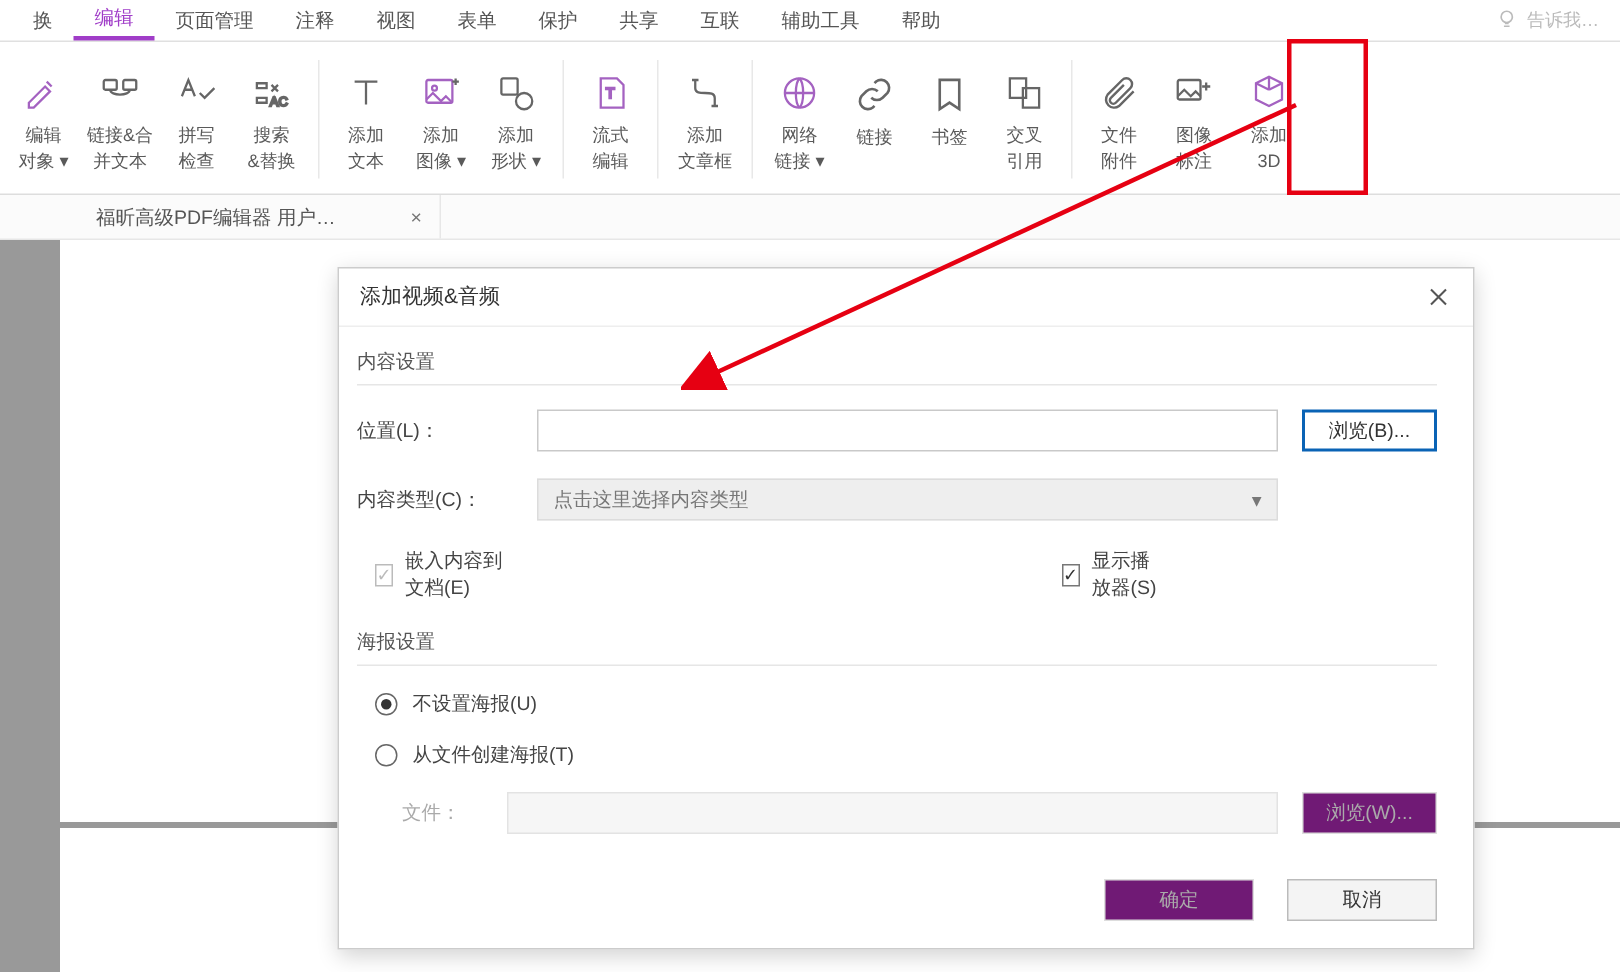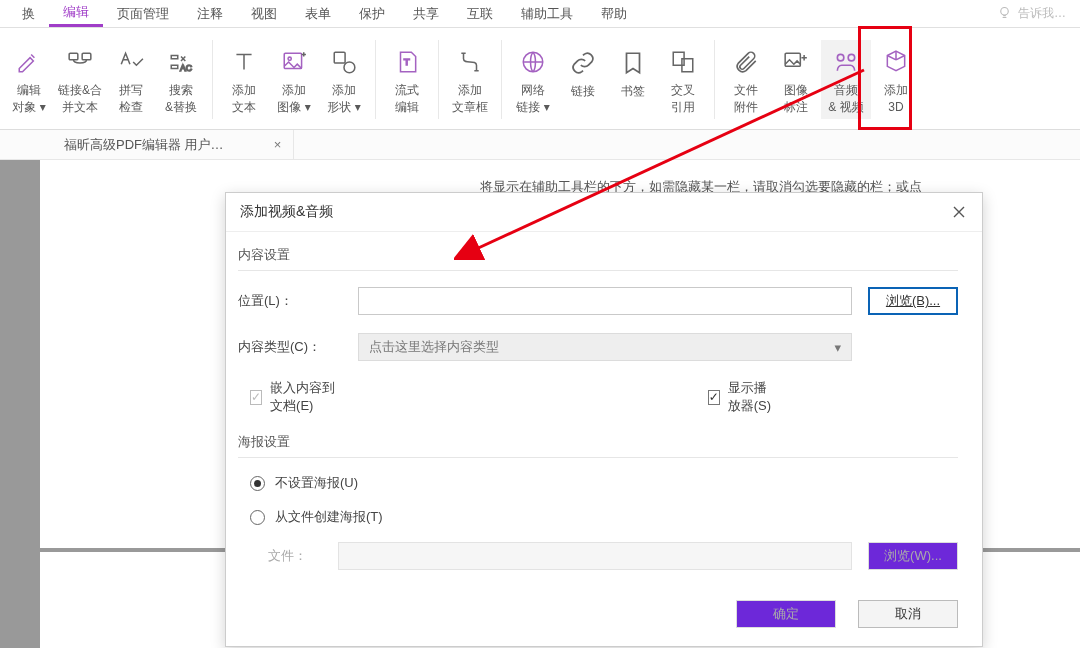--- a/index.html
+++ b/index.html
@@ -141,21 +141,21 @@
     }
     .page2-bg {
       position: absolute;
       left: 40px; top: 388px; right: 0; height: 300px;
       background: #fff;
       border-top: 4px solid #999;
     }
     .dialog {
       position: absolute;
       left: 225px;
-      top: 192px;
+      top: 178px;
       width: 758px;
       background: #ffffff;
       border: 1px solid #ccc;
       box-shadow: 0 4px 14px rgba(0,0,0,.18);
       z-index: 30;
     }
     .dlg-title {
       display: flex;
       align-items: center;
       justify-content: space-between;
@@ -217,25 +217,24 @@
       display: inline-flex;
       align-items: center;
       justify-content: center;
       color: #333;
       font-size: 13px;
       cursor: pointer;
     }
     .btn.primary-focus {
       border: 2px solid #0a63b5;
       background: #fff;
-      text-decoration: underline;
     }
     .btn.disabled {
       color: #aaa;
-      background: #6d28d9;
+      background: #701a75;
       border-color: #ddd;
       cursor: default;
     }
     .check-row {
       display: flex;
       align-items: center;
       gap: 8px;
       margin-right: 180px;
       color: #444;
       font-size: 13px;
@@ -464,31 +463,20 @@
     <div class="tool-btn">
       <span class="ico">
           <svg width="26" height="26" viewBox="0 0 24 24" fill="none" stroke="#666" stroke-width="1.4">
             <rect x="2" y="4" width="14" height="12" rx="1"></rect>
             <path d="M2 14l4-4 4 4 3-3 3 3"></path>
             <path d="M17 8h5M19.5 5.5v5"></path>
           </svg>
         </span>
       <span class="lbl">图像
 标注</span>
-    </div>
-    <div class="tool-btn" style="background:#f2f2f2">
-      <span class="ico">
-          <svg width="26" height="26" viewBox="0 0 24 24" fill="none" stroke="#a462c1" stroke-width="1.5">
-            <circle cx="7" cy="8" r="3"></circle>
-            <circle cx="17" cy="8" r="3"></circle>
-            <path d="M4 20c0-3 2-5 4-5h8c2 0 4 2 4 5"></path>
-          </svg>
-        </span>
-      <span class="lbl">音频
-&amp; 视频</span>
     </div>
     <div class="tool-btn">
       <span class="ico">
           <svg width="26" height="26" viewBox="0 0 24 24" fill="none" stroke="#a462c1" stroke-width="1.4">
             <path d="M12 2l8 4v10l-8 4-8-4V6z"></path>
             <path d="M12 2v8M12 10l8-4M12 10L4 6"></path>
           </svg>
         </span>
       <span class="lbl">添加
 3D</span>

